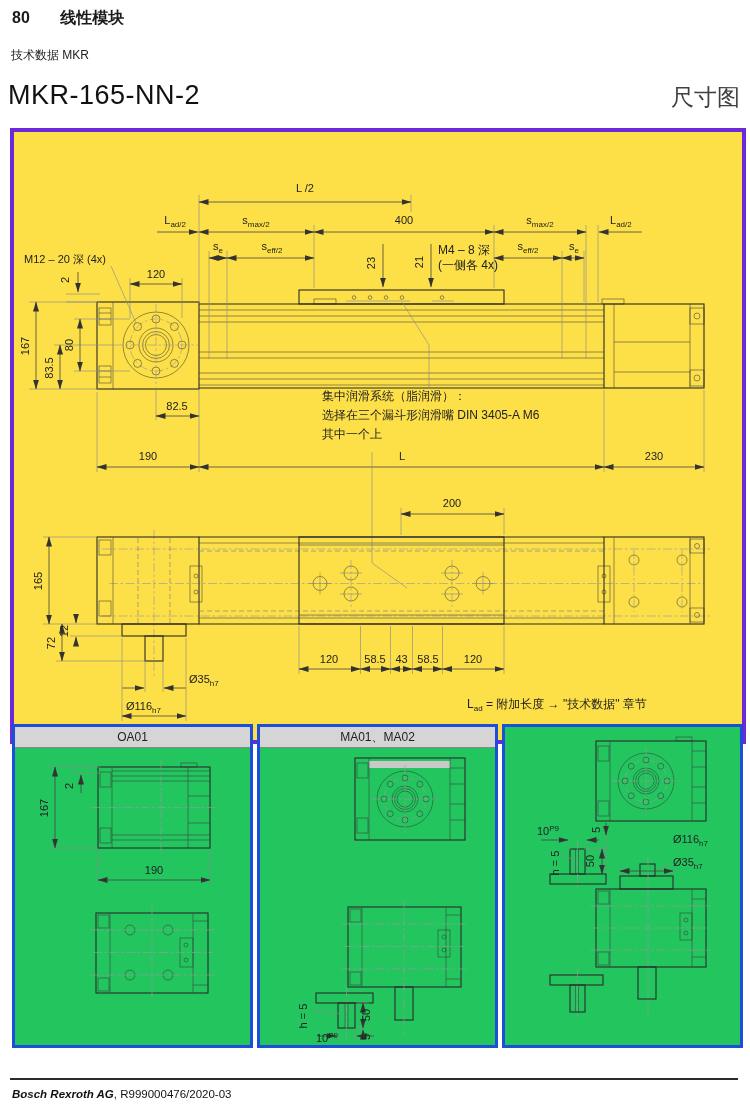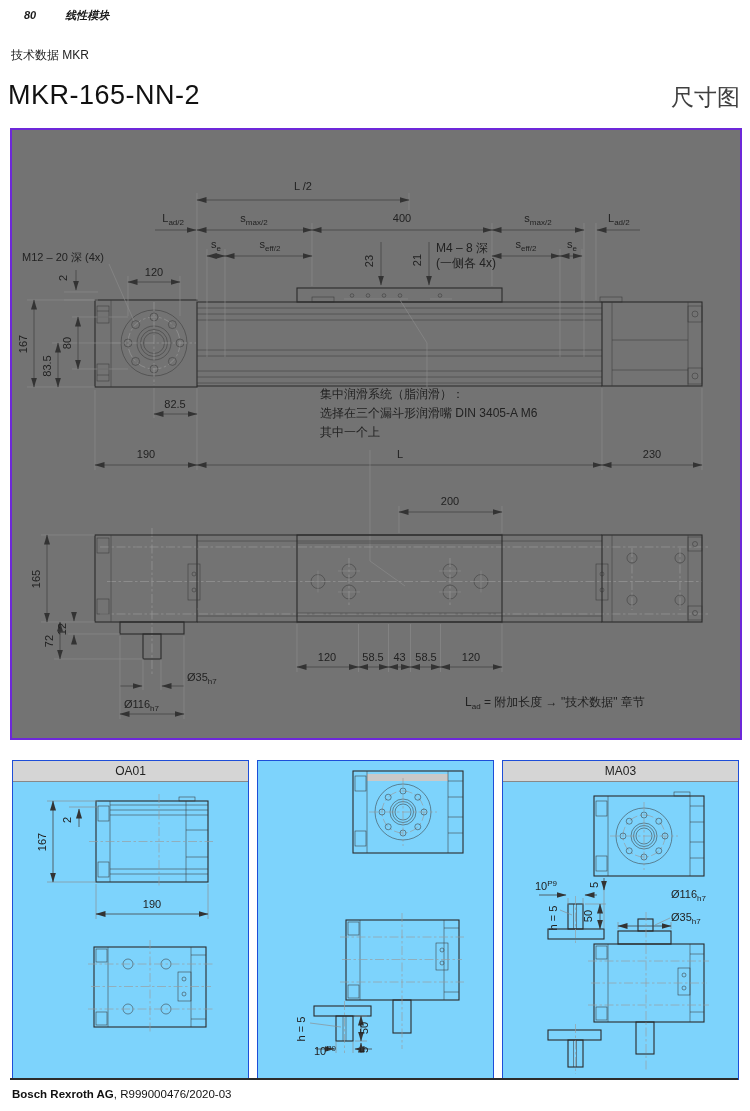--- a/index.html
+++ b/index.html
@@ -1,28 +1,28 @@
 <!DOCTYPE html>
 <html><head>
 <meta charset="utf-8">
 <style>
   html,body{margin:0;padding:0;background:#fff;}
   body{width:750px;height:1111px;position:relative;font-family:"Liberation Sans",sans-serif;color:#1a1a1a;overflow:hidden;}
-  .hdr{position:absolute;top:8px;left:24px;font-size:11px;font-weight:bold;font-style:italic;}
+  .hdr{position:absolute;top:8px;left:12px;font-size:16px;font-weight:bold;}
   .hdr .chap{margin-left:26px;}
   .subhdr{position:absolute;top:47px;left:11px;font-size:12px;color:#222;}
   .titlerow{position:absolute;top:80px;left:0;width:750px;height:34px;text-align:right;}
   .title{position:absolute;left:8px;top:0;font-size:27px;letter-spacing:.5px;color:#111;}
   .titletype{position:absolute;right:10px;top:2px;font-size:23px;color:#404040;}
-  .frame{position:absolute;left:10px;top:128px;width:728px;height:608px;border:2px solid #6d28d9;background:#737373;}
-  .panel{position:absolute;top:760px;width:235px;height:318px;border:1px solid #1d4ed8;background:#7dd3fc;}
+  .frame{position:absolute;left:10px;top:128px;width:728px;height:608px;border:4px solid #6d28d9;background:#fde047;}
+  .panel{position:absolute;top:724px;width:235px;height:318px;border:3px solid #1d4ed8;background:#22c55e;}
   .panel .phead{height:20px;background:#d5d5d5;border-bottom:1px solid #888;display:flex;align-items:center;justify-content:center;font-size:12px;color:#222;}
   .footline{position:absolute;left:10px;top:1078px;width:728px;height:2px;background:#2b2b2b;}
   .footer{position:absolute;left:12px;top:1088px;font-size:11.5px;color:#111;}
-  .footer b{font-weight:bold;}
+  .footer b{font-weight:bold;font-style:italic;}
   
   .ol{fill:none;stroke:#2b2b2b;stroke-width:1.1;}
   .tl{fill:none;stroke:#3a3a3a;stroke-width:.55;}
   .dim{fill:none;stroke:#444;stroke-width:.8;}
   .ext{fill:none;stroke:#8b8b8b;stroke-width:.65;}
   .cl{fill:none;stroke:#9a9a9a;stroke-width:.65;stroke-dasharray:9 2.5 2.5 2.5;}
   .dsh{fill:none;stroke:#777;stroke-width:.6;stroke-dasharray:5 3;}
   .dtx{font:11px "Liberation Sans",sans-serif;fill:#222;}
   .dtx2{font:12px "Liberation Sans",sans-serif;fill:#222;}
   .sub{font-size:8px;}
@@ -376,20 +376,21 @@
         <circle class="tl" cx="153" cy="227" r="5"></circle>
       <line class="cl" x1="75" y1="182" x2="200" y2="182"></line>
       <line class="cl" x1="75" y1="227" x2="200" y2="227"></line>
       <line class="cl" x1="78" y1="204.5" x2="198" y2="204.5"></line>
       <line class="cl" x1="137" y1="158" x2="137" y2="252"></line>
     </g>
   </svg>
 </div>
 
 <div class="panel" style="left:257px;">
+  <div class="phead">MA01、MA02</div>
   <svg width="235" height="296" viewBox="0 0 235 296">
     <g>
       <rect class="ol" x="95" y="10" width="110" height="82"></rect>
       <rect x="109" y="13" width="81" height="7" fill="#c9c9c9"></rect>
       <line class="tl" x1="109" y1="10" x2="109" y2="92"></line>
       <rect class="tl" x="97" y="15" width="11" height="15"></rect>
       <rect class="tl" x="97" y="70" width="11" height="15"></rect>
       <line class="tl" x1="190" y1="10" x2="190" y2="92"></line>
       <line class="tl" x1="190" y1="20" x2="205" y2="20"></line>
         <line class="tl" x1="190" y1="36" x2="205" y2="36"></line>
@@ -445,21 +446,20 @@
       <line class="ext" x1="97" y1="280" x2="109" y2="280"></line>
       <line class="dim" x1="103" y1="255" x2="103" y2="280" marker-start="url(#arw)" marker-end="url(#arw)"></line>
       <text class="dtx mid" x="110" y="267" transform="rotate(-90 110 267)">50</text>
       <line class="dim" x1="103" y1="292" x2="103" y2="282" marker-end="url(#arw)"></line>
       <text class="dtx mid" x="110" y="289" transform="rotate(-90 110 289)">5</text>
     </g>
   </svg>
 </div>
 
 <div class="panel" style="left:502px;">
-  <div class="phead">MA03</div>
   <svg width="235" height="296" viewBox="0 0 235 296">
     <g>
       <rect class="ol" x="91" y="14" width="110" height="80"></rect>
       <rect class="tl" x="171" y="10" width="16" height="4"></rect>
       <line class="tl" x1="105" y1="14" x2="105" y2="94"></line>
       <rect class="tl" x="93" y="19" width="11" height="15"></rect>
       <rect class="tl" x="93" y="74" width="11" height="15"></rect>
       <line class="tl" x1="187" y1="14" x2="187" y2="94"></line>
       <line class="tl" x1="187" y1="24" x2="201" y2="24"></line>
         <line class="tl" x1="187" y1="40" x2="201" y2="40"></line>

